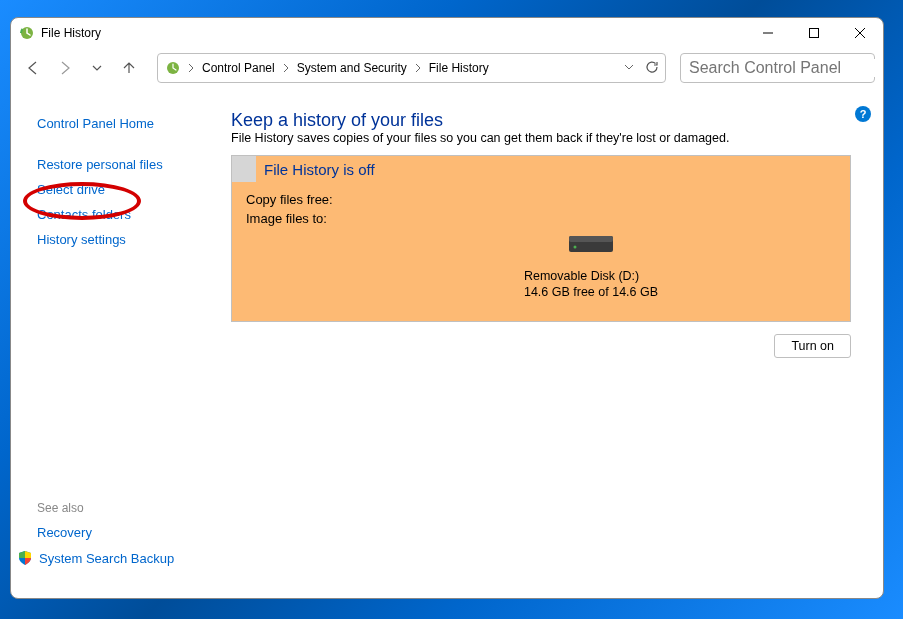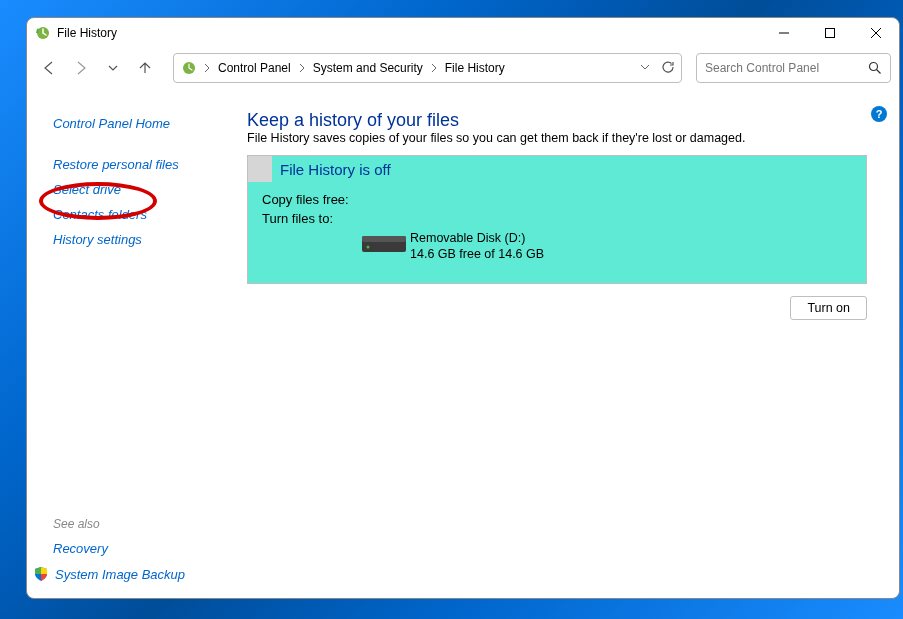--- a/index.html
+++ b/index.html
@@ -8,21 +8,21 @@
       font-size: 13px;
       color: #000;
       background: linear-gradient(135deg, #1a8cff 0%, #0066cc 30%, #004d99 50%, #0066cc 70%, #1a8cff 100%);
       width: 903px;
       height: 619px;
       overflow: hidden;
       position: relative;
     }
     .window {
       position: absolute;
-      left: 26px;
+      left: 10px;
       top: 17px;
       width: 874px;
       height: 582px;
       background: #fff;
       border: 1px solid #888;
       border-radius: 8px;
       overflow: hidden;
       display: flex;
       flex-direction: column;
     }
@@ -115,42 +115,41 @@
       border: 1px solid #bfbfbf;
       border-radius: 4px;
       display: flex;
       align-items: center;
       padding: 0 8px;
     }
     .searchbox input {
       border: none;
       outline: none;
       flex: 1;
-      font-size: 12px;
+      font-size: 16px;
       color: #666;
       font-family: inherit;
     }
     .search-icon {
       width: 14px;
       height: 14px;
       color: #222;
     }
 
     .content-row {
       flex: 1;
       display: flex;
       position: relative;
     }
     .sidebar {
       width: 200px;
-      padding: 28px 0 0 26px;
+      padding: 28px 0 16px 26px;
       display: flex;
       flex-direction: column;
       position: relative;
-      font-style: italic;
     }
     .side-link {
       color: #0066cc;
       font-size: 13px;
       margin-bottom: 10px;
       cursor: pointer;
       width: fit-content;
     }
     .side-link.home {
       margin-bottom: 26px;
@@ -209,21 +208,21 @@
       color: #003399;
       font-size: 18px;
       font-weight: 400;
     }
     .page-desc {
       font-size: 12.5px;
       margin-bottom: 10px;
     }
     .panel {
       border: 1px solid #c0c0c0;
-      background: #5eead4;
+      background: #fdba74;
     }
     .panel-header {
       height: 26px;
       display: flex;
       align-items: center;
     }
     .panel-header-spacer {
       width: 24px;
       height: 26px;
       background: #d6d6d6;
@@ -239,24 +238,25 @@
     }
     .kv-row {
       display: flex;
       margin-bottom: 4px;
     }
     .kv-label {
       width: 100px;
     }
     .drive-row {
       display: flex;
-      align-items: flex-start;
+      align-items: center;
       margin-left: 100px;
       margin-top: 4px;
-      gap: 4px;
+      gap: 12px;
+      flex-direction: column;
     }
     .drive-icon {
       width: 44px;
       height: 26px;
     }
     .drive-text div { line-height: 1.3; font-size: 12.5px; }
     .action-row {
       display: flex;
       justify-content: flex-end;
       margin-top: 12px;
@@ -391,41 +391,41 @@
         <div class="side-link">Recovery</div>
         <div class="sys-backup-row">
           <span class="shield-icon">
             <svg viewBox="0 0 16 16" width="16" height="16">
               <path d="M8 1 L14 3 L14 8 C14 12 8 15 8 15 C8 15 2 12 2 8 L2 3 Z" fill="#0078d4"></path>
               <path d="M8 1 L14 3 L14 8 L8 8 Z" fill="#ffd700"></path>
               <path d="M8 8 L2 8 L2 3 L8 1 Z" fill="#4caf50"></path>
               <path d="M8 8 L14 8 C14 12 8 15 8 15 Z" fill="#f44336"></path>
             </svg>
           </span>
-          <span class="side-link" style="margin-bottom:0;">System Image Backup</span>
+          <span class="side-link" style="margin-bottom:0;">System Search Backup</span>
         </div>
       </div>
     </div>
 
     <div class="main">
       <div class="help-icon">?</div>
       <div class="page-title">Keep a history of your files</div>
       <div class="page-desc">File History saves copies of your files so you can get them back if they're lost or damaged.</div>
 
       <div class="panel">
         <div class="panel-header">
           <div class="panel-header-spacer"></div>
           <div class="panel-header-text">File History is off</div>
         </div>
         <div class="panel-body">
           <div class="kv-row">
             <span class="kv-label">Copy files free:</span>
           </div>
           <div class="kv-row">
-            <span class="kv-label">Turn files to:</span>
+            <span class="kv-label">Image files to:</span>
           </div>
           <div class="drive-row">
             <span class="drive-icon">
               <svg viewBox="0 0 44 26" width="44" height="26">
                 <rect x="0" y="6" width="44" height="16" rx="2" fill="#3a3a3a"></rect>
                 <rect x="0" y="6" width="44" height="6" rx="2" fill="#555"></rect>
                 <circle cx="6" cy="17" r="1.5" fill="#4caf50"></circle>
               </svg>
             </span>
             <div class="drive-text">

